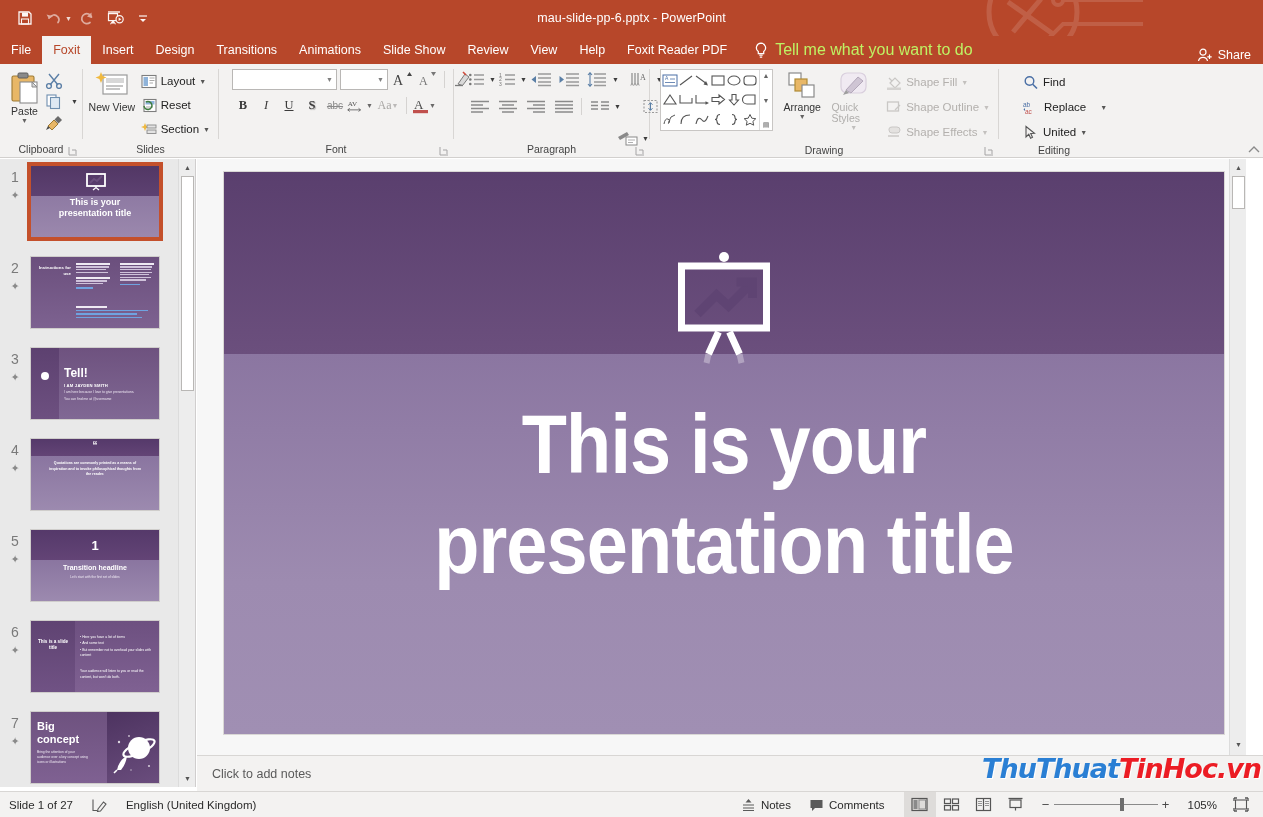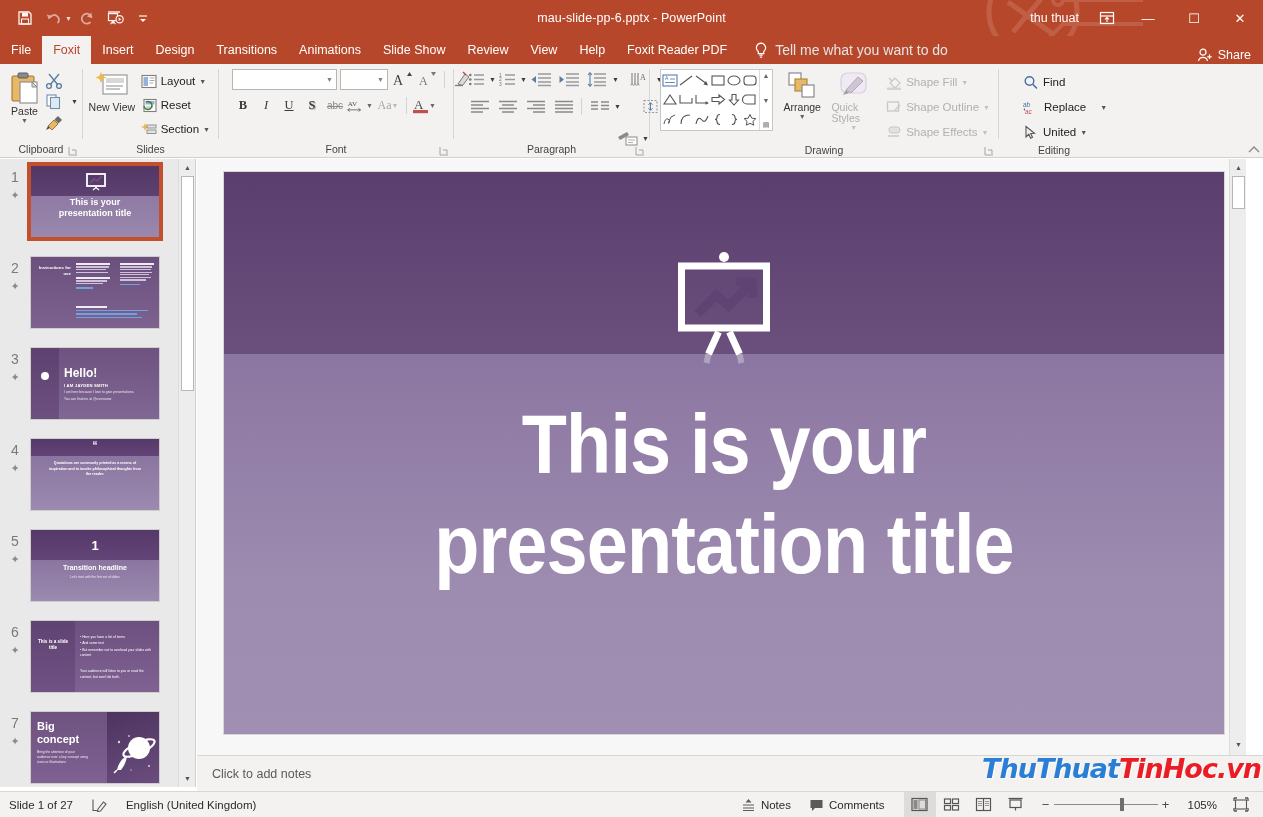--- a/index.html
+++ b/index.html
@@ -53,21 +53,21 @@
     background:#b7472a; display:flex; align-items:flex-end;
     overflow:hidden;
   }
   .tab {
     height:28px; line-height:28px; padding:0 11px;
     color:#fff; font-size:12.5px; white-space:nowrap;
   }
   .tab.active { background:#f3f2f1; color:#b7472a; }
   .tellme {
     display:flex; align-items:center; gap:7px; padding:0 10px 0 16px;
-    height:28px; color:#e5e5e5; font-size:14px; white-space:nowrap;
+    height:28px; color:#bef264; font-size:16px; white-space:nowrap;
   }
   .share {
     position:absolute; right:12px; bottom:2px;
     display:flex; align-items:center; gap:5px;
     color:#fff; font-size:12.5px;
   }
 
   
   .ribbon {
     position:absolute; left:0; top:64px; width:1263px; height:94px;
@@ -294,33 +294,20 @@
       <div class="qat-btn">
         <svg width="14" height="14" viewBox="0 0 14 14">
           <path d="M3 5 H11" stroke="#fff" stroke-width="1.2"></path>
           <path d="M4 8 L7 11 L10 8 Z" fill="#fff"></path>
         </svg>
       </div>
     </div>
 
     <div class="tb-title">mau-slide-pp-6.pptx  -  PowerPoint</div>
 
-    <div class="tb-right">
-      <span class="tb-user">thu thuat</span>
-      <div class="tb-icon-btn">
-        <svg width="16" height="14" viewBox="0 0 16 14">
-          <rect x="1.5" y="1.5" width="13" height="11" fill="none" stroke="#fff" stroke-width="1.2"></rect>
-          <path d="M1.5 5 H14.5" stroke="#fff" stroke-width="1.2"></path>
-          <path d="M8 11 L8 6.5 M6 8.5 L8 6.3 L10 8.5" stroke="#fff" stroke-width="1.1" fill="none"></path>
-        </svg>
-      </div>
-      <div class="win-btn">—</div>
-      <div class="win-btn">☐</div>
-      <div class="win-btn close">✕</div>
-    </div>
   </div>
 
   <div class="tabstrip">
     <div class="tab">File</div>
     <div class="tab active">Foxit</div>
     <div class="tab">Insert</div>
     <div class="tab">Design</div>
     <div class="tab">Transitions</div>
     <div class="tab">Animations</div>
     <div class="tab">Slide Show</div>
@@ -871,21 +858,21 @@
     <div class="thumbrow">
       <div class="thumbnum">
         <span>3</span>
         <span class="thumbstar">✦</span>
       </div>
       <div class="thumbbox">
         <div style="position:absolute;inset:0;background:linear-gradient(180deg,#6e527f,#8068945"></div>
         <div style="position:absolute;inset:0;background:linear-gradient(180deg,#6e527f,#806894)"></div>
         <div style="position:absolute;left:0;top:0;bottom:0;width:28px;background:linear-gradient(180deg,#5d4170,#6d5080)"></div>
         <div style="position:absolute;left:10px;top:24px;width:8px;height:8px;border-radius:50%;background:#fff"></div>
-        <div style="position:absolute;left:33px;top:18px;color:#fff;font-size:12px;font-weight:bold">Hello!</div>
+        <div style="position:absolute;left:33px;top:18px;color:#fff;font-size:12px;font-weight:bold">Tell!</div>
         <div style="position:absolute;left:33px;top:35px;color:#fff;font-size:4.2px;font-weight:bold;letter-spacing:.2px">I AM JAYDEN SMITH</div>
         <div style="position:absolute;left:33px;top:42px;right:4px;color:#ece5f1;font-size:3.4px;line-height:5px">I am here because I love to give presentations.</div>
         <div style="position:absolute;left:33px;top:49px;right:4px;color:#ece5f1;font-size:3.4px;line-height:5px">You can find me at @username</div>
       </div>
     </div>
 
     <div class="thumbrow">
       <div class="thumbnum">
         <span>4</span>
         <span class="thumbstar">✦</span>

